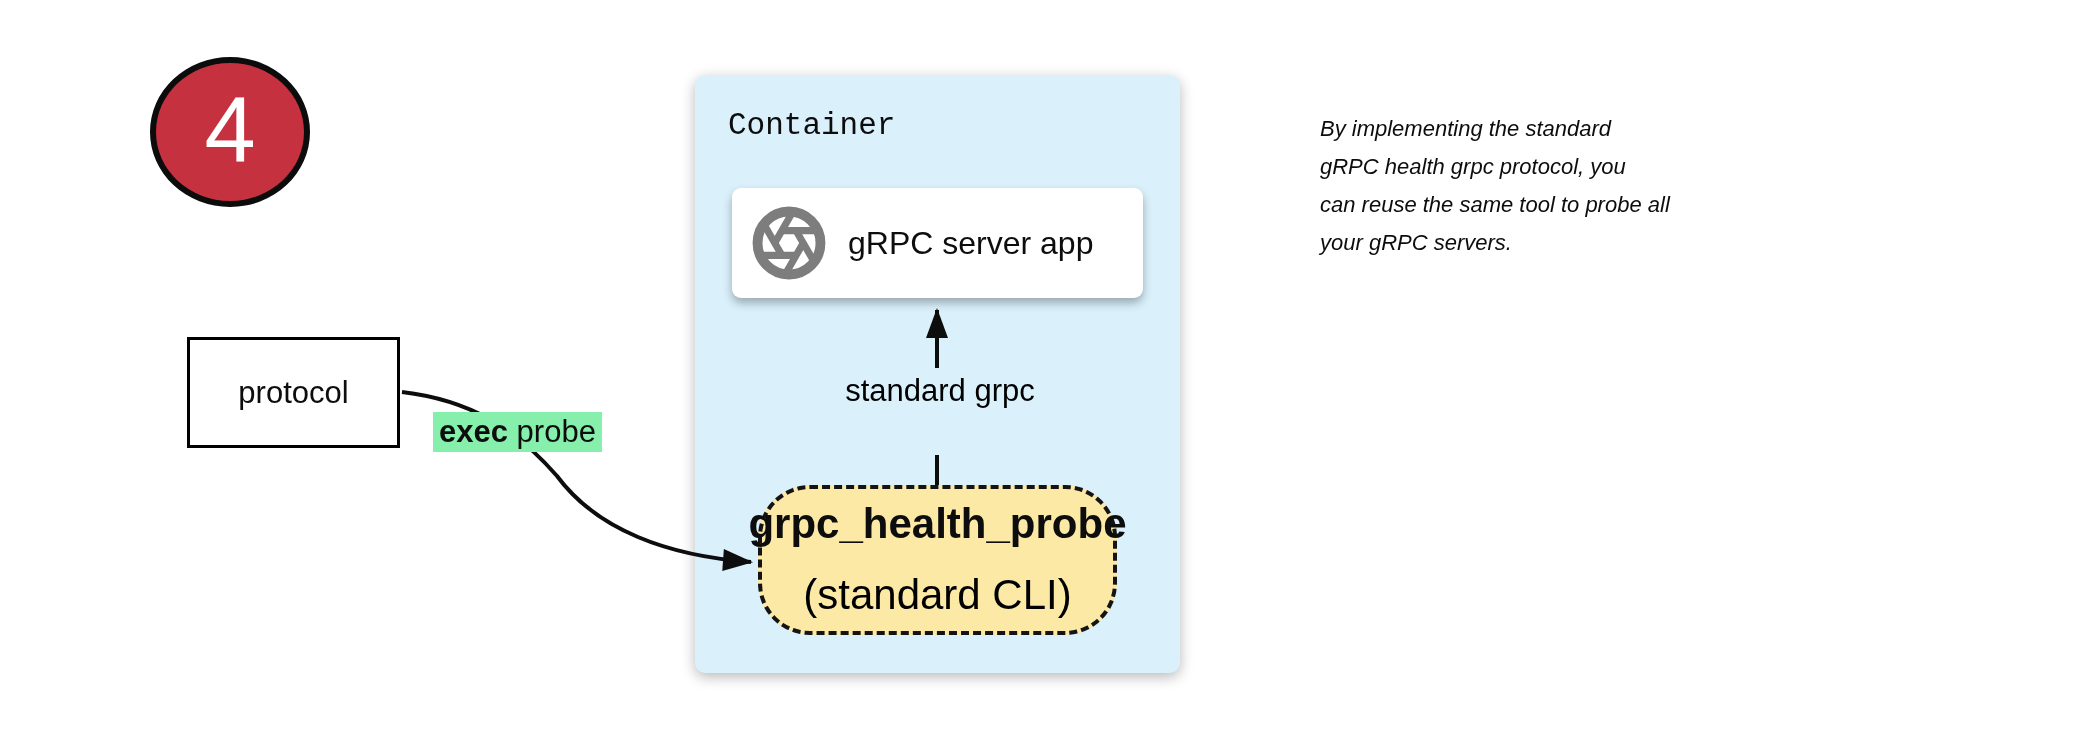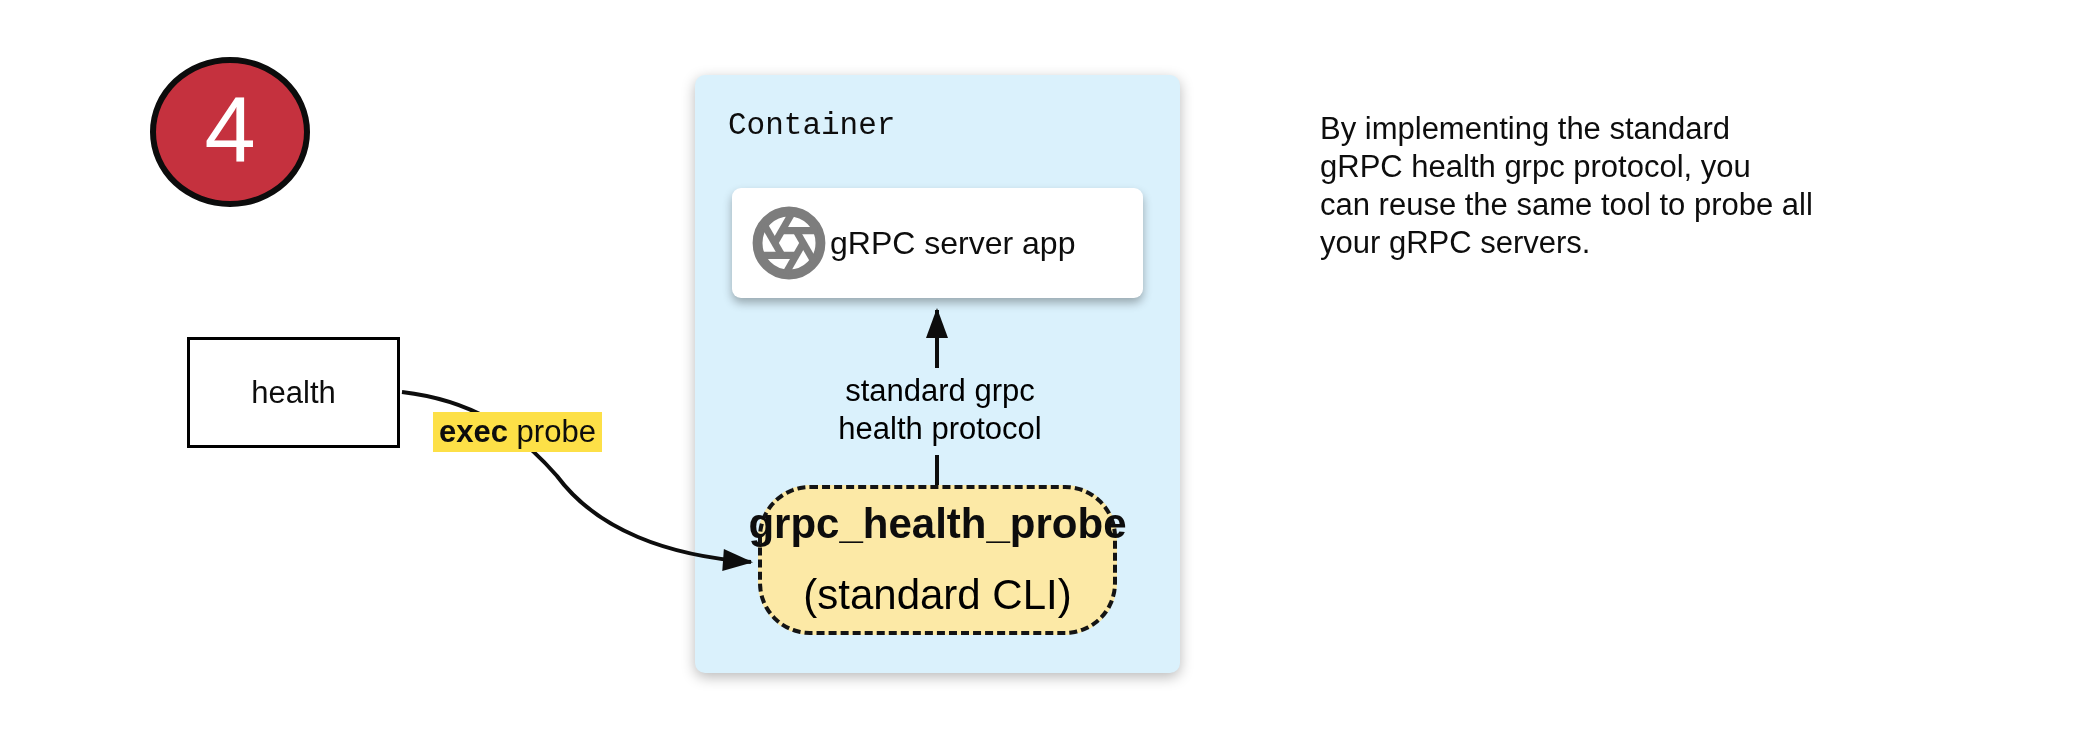--- a/index.html
+++ b/index.html
@@ -27,21 +27,21 @@
   }
   .container-label{
     position:absolute;left:728px;top:108px;
     font-size:31px;color:#0d0d0d;font-family:Liberation Mono, monospace;
   }
   
   .server-card{
     position:absolute;left:732px;top:188px;width:411px;height:110px;
     background:#ffffff;border-radius:9px;
     box-shadow:0 5px 10px rgba(0,0,0,0.30);
-    display:flex;align-items:center;gap:4px;
+    display:flex;align-items:center;gap:22px;
     padding-left:20px;box-sizing:border-box;
   }
   .server-card .label{font-size:32px;color:#0d0d0d;}
   .aperture{width:74px;height:74px;flex:0 0 auto;}
   
   .probe-pill{
     position:absolute;left:758px;top:485px;width:359px;height:150px;
     background:#fce9a6;border:4px dashed #141414;border-radius:52px;
     box-sizing:border-box;
     display:flex;flex-direction:column;align-items:center;justify-content:center;
@@ -56,26 +56,26 @@
   }
   .kubelet-box span{font-size:31px;color:#0d0d0d;}
   
   .protocol-label{
     position:absolute;left:797px;top:372px;width:286px;
     text-align:center;font-size:31px;line-height:38px;color:#000000;
   }
   
   .exec-label{
     position:absolute;left:433px;top:412px;
-    font-size:31px;color:#0d0d0d;background:#fde047;padding:2px 6px;
+    font-size:31px;color:#0d0d0d;background:#86efac;padding:2px 6px;
   }
   
   .note{
     position:absolute;left:1320px;top:110px;width:600px;
-    font-size:31px;line-height:38px;color:#0d0d0d;
+    font-size:22px;line-height:38px;color:#0d0d0d;font-style:italic;
   }
   .arrows{position:absolute;left:0;top:0;pointer-events:none;}
 </style>
 </head>
 <body>
 
 <div class="stage">
 
   <div class="badge">
     <span>4</span>
@@ -105,30 +105,29 @@
       <line x1="7.38" y1="12" x2="13.12" y2="2.06" stroke-width="2.3"></line>
       <line x1="9.69" y1="16" x2="3.95" y2="6.06" stroke-width="2.3"></line>
       <line x1="14.31" y1="16" x2="2.83" y2="16" stroke-width="2.3"></line>
       <line x1="16.62" y1="12" x2="10.88" y2="21.94" stroke-width="2.3"></line>
     </svg>
     <span class="label">gRPC server app</span>
   </div>
 
   <div class="protocol-label">
     <div>standard grpc</div>
-    <div>health protocol</div>
   </div>
 
   <div class="probe-pill">
     <div class="probe-title">grpc_health_probe</div>
     <div class="probe-subtitle">(standard CLI)</div>
   </div>
 
   <div class="kubelet-box">
-    <span>health</span>
+    <span>protocol</span>
   </div>
 
   <div class="exec-label"><b>exec</b><span> probe</span></div>
 
   <div class="note">
     <div>By implementing the standard</div>
     <div>gRPC health grpc protocol, you</div>
     <div>can reuse the same tool to probe all</div>
     <div>your gRPC servers.</div>
   </div>

